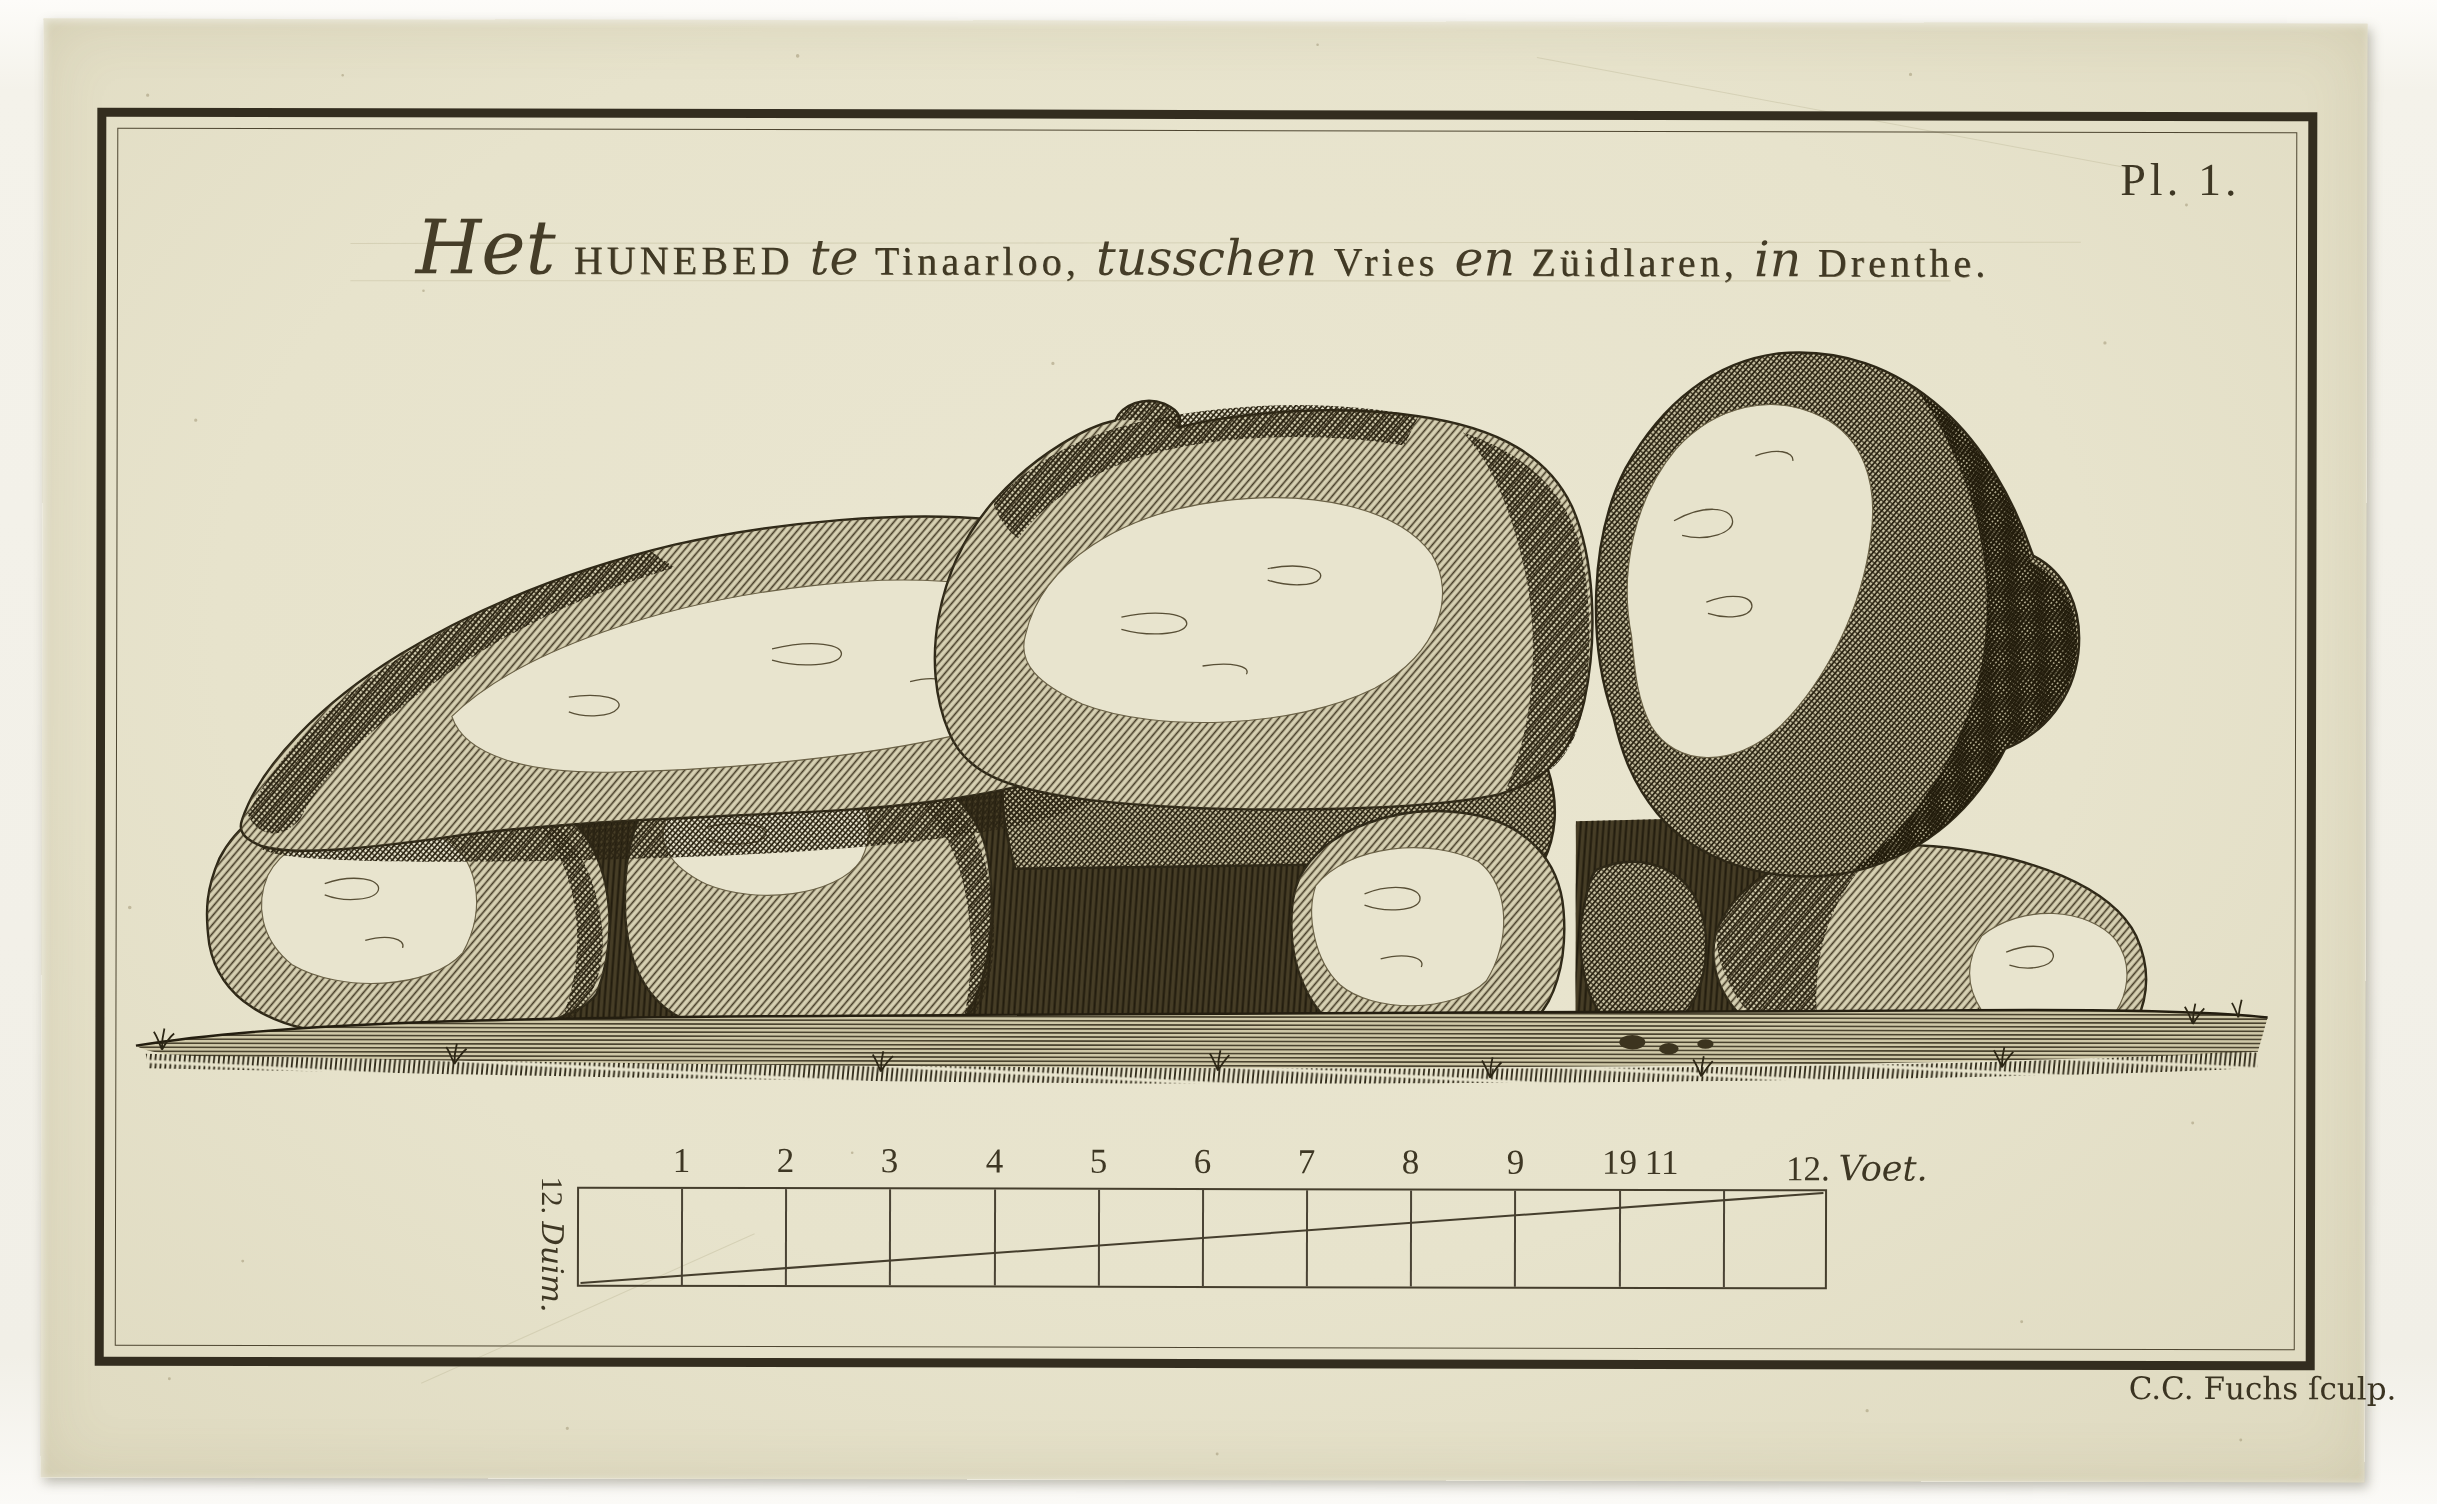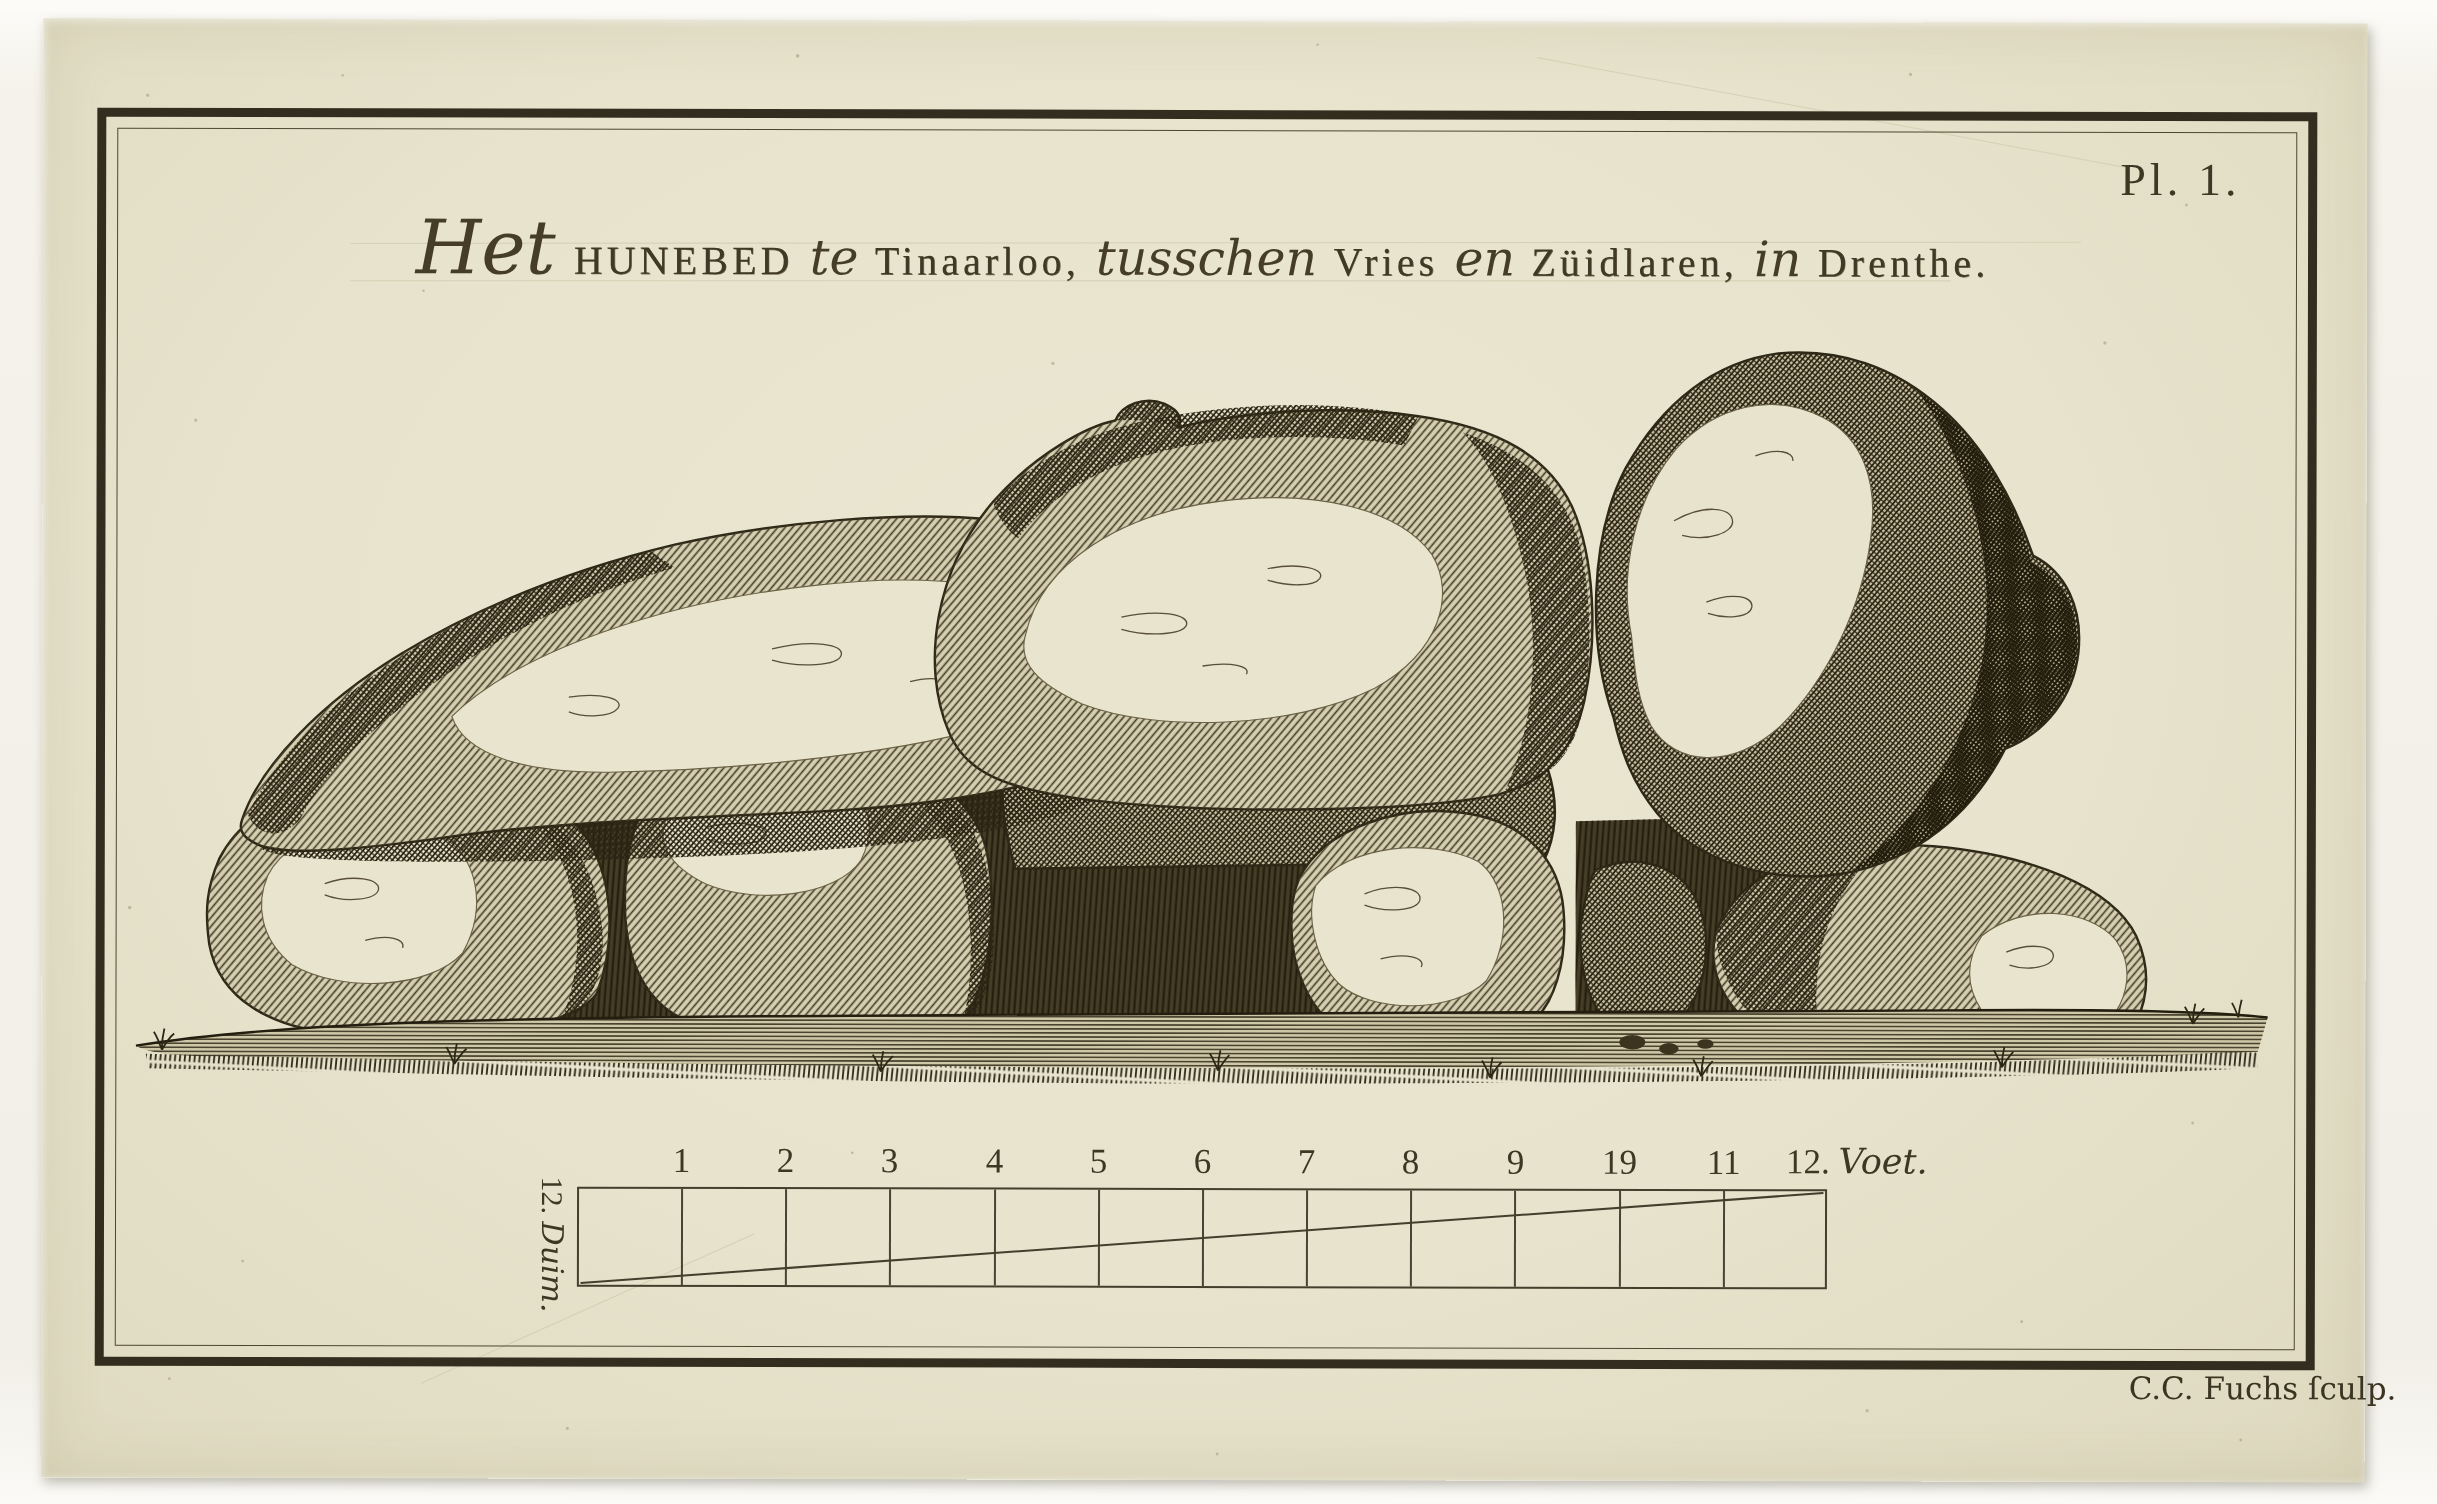--- a/index.html
+++ b/index.html
@@ -19,21 +19,21 @@
   .title .caps{font-family:"Liberation Serif",serif;font-size:40px;letter-spacing:4.1px;color:#403925;
                text-shadow:0.6px 0.6px 0 #7a7156;margin:0 4.9px;}
   .title .script{font-family:"DejaVu Serif",serif;font-style:italic;font-size:49px;color:#453d28;margin:0 11.4px;}
   .title .script-large{font-family:"DejaVu Serif",serif;font-style:italic;font-size:75px;color:#453d28;margin:0 13px 12px 0;}
   .stones{position:absolute;left:0;top:0;width:2324px;height:1459px;}
   .scalebar{position:absolute;left:536px;top:1167px;width:1250px;height:100px;
             border:2px solid #453e2d;box-sizing:border-box;}
   .sb-tick{position:absolute;top:0;bottom:0;width:1.6px;background:#4a4335;}
   .sb-num{position:absolute;width:65px;height:41px;top:1120px;text-align:center;
           font-size:35px;line-height:41px;color:#3e3724;}
-  .sb-end{position:absolute;top:1120px;left:1745px;height:41px;font-size:35px;line-height:38px;color:#3e3724;white-space:nowrap;}
+  .sb-end{position:absolute;top:1120px;left:1745px;height:41px;font-size:35px;line-height:52px;color:#3e3724;white-space:nowrap;}
   .sb-end .unit, .sb-side .unit{font-family:"DejaVu Serif",serif;font-style:italic;}
   .sb-side{position:absolute;left:527px;top:1157px;height:31px;font-size:30px;line-height:31px;color:#3e3724;
            white-space:nowrap;transform:rotate(90deg);transform-origin:0 0;}
   .signature{position:absolute;left:2088px;top:1347px;font-family:"DejaVu Serif",serif;
              font-size:31px;color:#3b3422;white-space:nowrap;}
 </style>
 </head>
 <body>
 
 <div class="page">
@@ -207,21 +207,21 @@
     <span class="sb-num" style="left:608px">1</span>
     <span class="sb-num" style="left:712px">2</span>
     <span class="sb-num" style="left:816px">3</span>
     <span class="sb-num" style="left:921px">4</span>
     <span class="sb-num" style="left:1025px">5</span>
     <span class="sb-num" style="left:1129px">6</span>
     <span class="sb-num" style="left:1233px">7</span>
     <span class="sb-num" style="left:1337px">8</span>
     <span class="sb-num" style="left:1442px">9</span>
     <span class="sb-num" style="left:1546px">19</span>
-    <span class="sb-num" style="left:1650px">11</span>
+    <span class="sb-num" style="left:1588px">11</span>
     <span class="sb-end"><span>12.</span>&nbsp;<span class="unit">Voet.</span></span>
 
     <span class="sb-side"><span>12.</span>&nbsp;<span class="unit">Duim.</span></span>
 
     <div class="scalebar">
       <div class="sb-tick" style="left:102px"></div>
       <div class="sb-tick" style="left:206px"></div>
       <div class="sb-tick" style="left:310px"></div>
       <div class="sb-tick" style="left:415px"></div>
       <div class="sb-tick" style="left:519px"></div>

